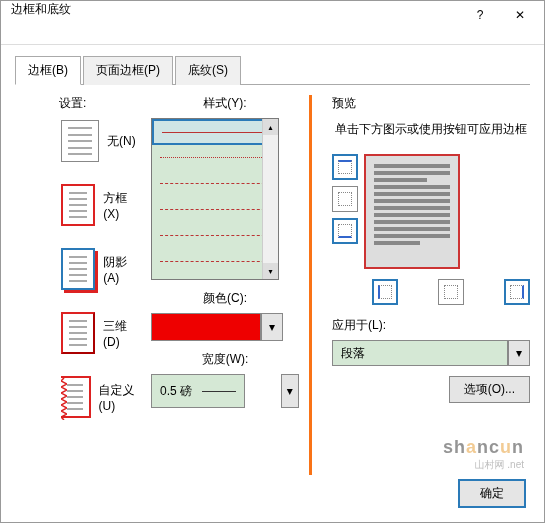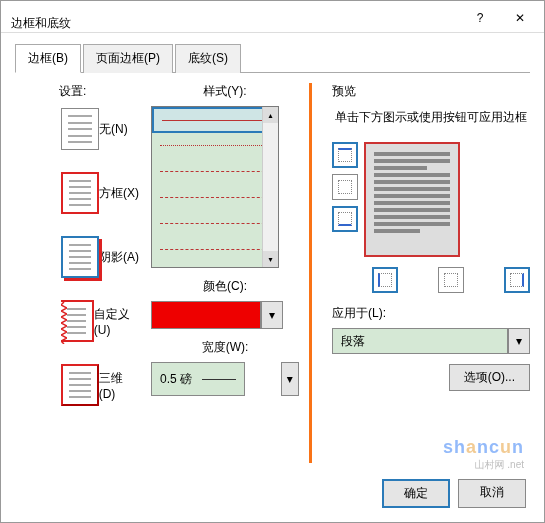--- a/index.html
+++ b/index.html
@@ -1,30 +1,30 @@
 <!DOCTYPE html>
 <html><head>
 <meta charset="utf-8">
 <style>
 * { box-sizing: border-box; margin: 0; padding: 0; }
 body { font-family: "Microsoft YaHei", "SimSun", sans-serif; font-size: 12px; background: #fff; }
 .window { width: 545px; height: 523px; border: 1px solid #999; background: #fff; position: relative; }
-.titlebar { height: 32px; display: flex; align-items: flex-end; padding: 0 4px 0 10px; border-bottom: 1px solid #ddd; }
+.titlebar { height: 44px; display: flex; align-items: flex-start; padding: 0 4px 0 10px; border-bottom: 1px solid #ddd; }
 .titlebar-text { flex: 1; font-size: 12px; }
 .titlebar-btn { width: 40px; height: 28px; display: flex; align-items: center; justify-content: center; cursor: pointer; }
 .content { padding: 10px 14px; }
 .tabs { display: flex; border-bottom: 1px solid #aaa; margin-bottom: 10px; }
 .tab { padding: 5px 12px; border: 1px solid #aaa; border-bottom: none; background: #f0f0f0; margin-right: 2px; cursor: pointer; position: relative; top: 1px; }
 .tab.active { background: #fff; border-bottom: 1px solid #fff; text-align: center; }
 .main { display: flex; gap: 10px; height: 380px; margin-left: 44px; }
 .col-left { width: 120px; }
 .col-mid { width: 148px; text-align: center; }
 .col-right { flex: 1; border-left: 3px solid #f97316; padding-left: 20px; }
 .label { margin-bottom: 6px; display: block; }
-.setting-item { display: flex; align-items: center; gap: 0; margin-bottom: 18px; cursor: pointer; padding: 2px; }
+.setting-item { display: flex; align-items: center; gap: 8px; margin-bottom: 18px; cursor: pointer; padding: 2px; }
 .setting-icon { width: 38px; height: 42px; border: 1px solid #888; position: relative; background: #fff; }
 .setting-icon.sel { border: 2px solid #2a7ab8; }
 .lines { position: absolute; inset: 6px; display: flex; flex-direction: column; justify-content: space-between; }
 .lines div { height: 2px; background: #aaa; }
 .box-border { border: 2px solid #d22; }
 .box-shadow { border: 2px solid #d22; box-shadow: 3px 3px 0 #d22; }
 .box-3d { border: 2px solid #d22; border-right-color: #a00; border-bottom-color: #a00; }
 .box-custom { border: 2px solid #d22; border-left-style: none; }
 .zigzag { position: absolute; left: 0; top: 0; bottom: 0; width: 6px; }
 .style-list { width: 128px; height: 162px; border: 1px solid #7a7a7a; overflow-y: auto; background: #d5e8d5; position: relative; }
@@ -47,21 +47,21 @@
 .preview-doc div { height: 4px; background: #888; }
 .bottom-btns { display: flex; gap: 40px; margin-left: 40px; margin-bottom: 12px; }
 .apply-row { display: flex; margin-top: 4px; border-radius: 8px; }
 .apply-select { flex: 1; height: 26px; background: #d5e8d5; border: 1px solid #888; padding: 0 8px; display: flex; align-items: center; }
 .options-row { text-align: right; margin-top: 10px; }
 .btn { padding: 4px 14px; border: 1px solid #888; background: #e5e5e5; cursor: pointer; min-width: 68px; display: inline-block; text-align: center; }
 .footer { position: absolute; bottom: 14px; right: 18px; display: flex; gap: 8px; }
 .btn.primary { border: 2px solid #2a7ab8; }
 .watermark { position: absolute; bottom: 50px; right: 20px; opacity: 0.55; pointer-events: none; }
 .watermark .logo-text { font-size: 18px; font-weight: bold; letter-spacing: 1px; }
-.watermark .g { color: #3b82f6; }
+.watermark .g { color: #404040; }
 .watermark .o { color: #e8a23d; }
 .watermark .domain { font-size: 10px; color: #888; text-align: right; }
 .scrollbar { position: absolute; right: 0; top: 0; bottom: 0; width: 16px; background: #f0f0f0; border-left: 1px solid #ccc; }
 .scroll-arrow { height: 16px; background: #ddd; display: flex; align-items: center; justify-content: center; font-size: 8px; }
 </style>
 </head>
 <body>
 
 <div class="window">
   <div class="titlebar">
@@ -119,46 +119,46 @@
                 <div></div>
                 <div></div>
                 <div></div>
                 <div></div>
               </div>
           </div>
           <span>阴影(A)</span>
         </div>
 
         <div class="setting-item">
+          <div class="setting-icon box-3d">
+            <div class="lines">
+                <div></div>
+                <div></div>
+                <div></div>
+                <div></div>
+                <div></div>
+              </div>
+          </div>
+          <span>三维(D)</span>
+        </div>
+
+        <div class="setting-item">
           <div class="setting-icon box-custom">
             <svg class="zigzag" viewBox="0 0 6 42">
                 <path d="M3 0 L0 3 L6 6 L0 9 L6 12 L0 15 L6 18 L0 21 L6 24 L0 27 L6 30 L0 33 L6 36 L0 39 L3 42" stroke="#d22" fill="none" stroke-width="1.5"></path>
               </svg>
             <div class="lines">
                 <div></div>
                 <div></div>
                 <div></div>
                 <div></div>
                 <div></div>
               </div>
           </div>
           <span>自定义(U)</span>
-        </div>
-
-        <div class="setting-item">
-          <div class="setting-icon box-3d">
-            <div class="lines">
-                <div></div>
-                <div></div>
-                <div></div>
-                <div></div>
-                <div></div>
-              </div>
-          </div>
-          <span>三维(D)</span>
         </div>
       </div>
 
       <div class="col-mid">
         <span class="label">样式(Y):</span>
         <div class="style-list">
           <div class="style-item sel">
               <div style="border-top:1px solid #b33"></div>
             </div>
           <div class="style-item">
@@ -264,15 +264,14 @@
     </div>
   </div>
 
   <div class="watermark">
     <div class="logo-text"><span class="g">sh</span><span class="o">a</span><span class="g">nc</span><span class="o">u</span><span class="g">n</span></div>
     <div class="domain"><span>山村网</span> <span>.net</span></div>
   </div>
 
   <div class="footer">
     <span class="btn primary">确定</span>
-    <span class="btn">取消</span>
   </div>
 </div>
 
 </body></html>

